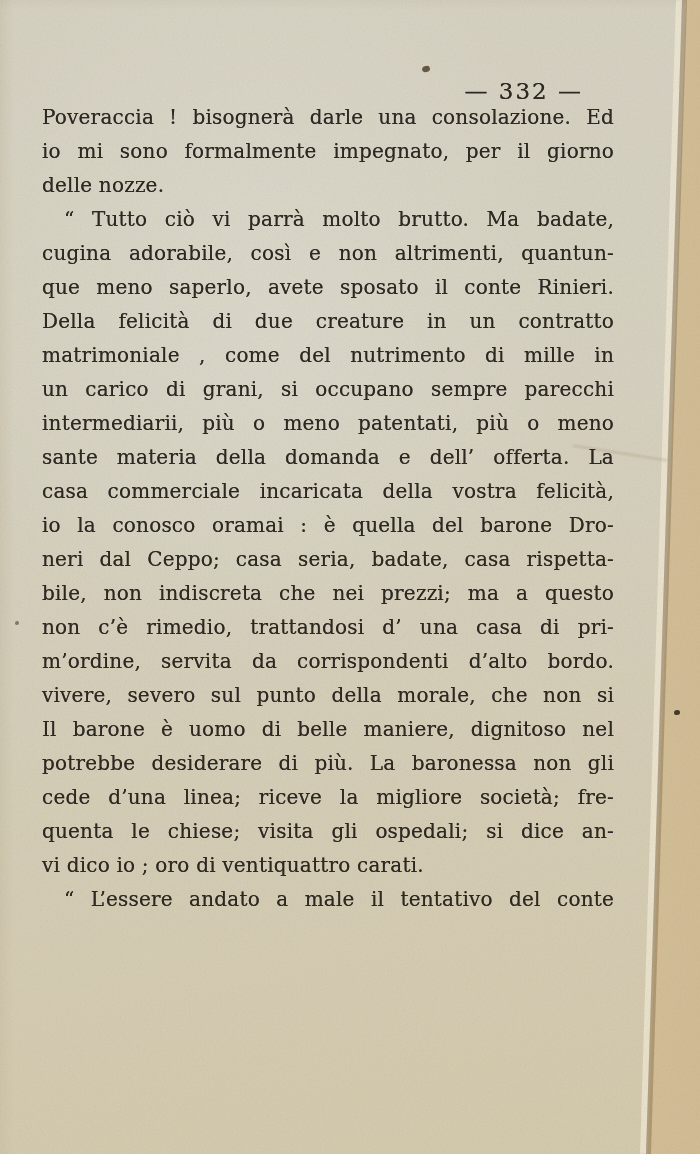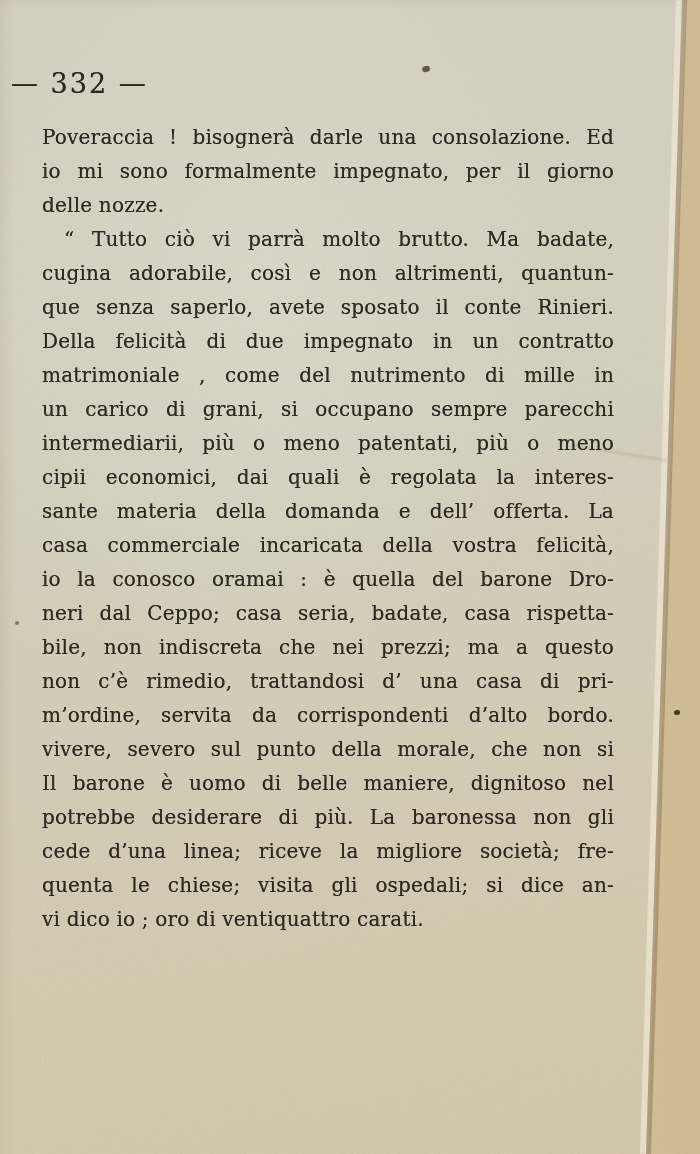--- a/index.html
+++ b/index.html
@@ -33,32 +33,31 @@
     position:absolute;inset:0;
     clip-path:polygon(676px 0px, 682px 0px, 646px 1154px, 640px 1154px);
     background:rgba(242,234,212,0.75);
     filter:blur(0.8px);
   }
   .fold-mark{
     position:absolute;left:572px;top:452px;width:96px;height:2px;
     background:rgba(150,128,92,0.30);transform:rotate(9deg);filter:blur(1px);
   }
   .page-header{
-    position:absolute;top:68px;left:42px;width:572px;height:30px;
-    text-align:left;font-size:27px;letter-spacing:2px;
+    position:absolute;top:78px;left:42px;width:572px;height:30px;
+    text-align:right;font-size:23px;letter-spacing:2px;
     color:var(--ink);transform:translateX(-31px);
     text-shadow:0 0 0.6px rgba(45,40,34,0.75);
   }
   .text-block{
     position:absolute;top:100px;left:42px;width:572px;
     color:var(--ink);
     font-size:20px;
     text-shadow:0 0 0.6px rgba(45,40,34,0.7);
     letter-spacing:0.2px;
-    margin-top:20px;
   }
   .line{
     height:34px;line-height:34px;white-space:normal;
     text-align:justify;text-align-last:justify;
   }
   .line.end{text-align:right;text-align-last:left;}
   .line.indent{text-indent:22px;}
   .speck{position:absolute;background:#4a3a26;border-radius:60% 45% 55% 50%;}
   .speck.s1{left:422px;top:66px;width:8px;height:6px;opacity:0.8;transform:rotate(-12deg);}
   .speck.s2{left:15px;top:621px;width:4px;height:4px;opacity:0.55;background:#3c362c;}
@@ -75,39 +74,39 @@
 <div class="fold-mark"></div>
 
 <div class="page-header">— 332 —</div>
 
 <div class="text-block">
     <div class="line">Poveraccia ! bisognerà darle una consolazione. Ed</div>
     <div class="line">io mi sono formalmente impegnato, per il giorno</div>
     <div class="line end">delle nozze.</div>
     <div class="line indent">“ Tutto ciò vi parrà molto brutto. Ma badate,</div>
     <div class="line">cugina adorabile, così e non altrimenti, quantun-</div>
-    <div class="line">que senza saperlo, avete sposato il conte Rinieri.</div>
-    <div class="line">Della felicità di due impegnato in un contratto</div>
+    <div class="line">que meno saperlo, avete sposato il conte Rinieri.</div>
+    <div class="line">Della felicità di due creature in un contratto</div>
     <div class="line">matrimoniale , come del nutrimento di mille in</div>
     <div class="line">un carico di grani, si occupano sempre parecchi</div>
     <div class="line">intermediarii, più o meno patentati, più o meno</div>
-    <div class="line">cipii economici, dai quali è regolata la interes-</div>
     <div class="line">sante materia della domanda e dell’ offerta. La</div>
     <div class="line">casa commerciale incaricata della vostra felicità,</div>
     <div class="line">io la conosco oramai : è quella del barone Dro-</div>
     <div class="line">neri dal Ceppo; casa seria, badate, casa rispetta-</div>
     <div class="line">bile, non indiscreta che nei prezzi; ma a questo</div>
     <div class="line">non c’è rimedio, trattandosi d’ una casa di pri-</div>
     <div class="line">m’ordine, servita da corrispondenti d’alto bordo.</div>
     <div class="line">vivere, severo sul punto della morale, che non si</div>
     <div class="line">Il barone è uomo di belle maniere, dignitoso nel</div>
     <div class="line">potrebbe desiderare di più. La baronessa non gli</div>
     <div class="line">cede d’una linea; riceve la migliore società; fre-</div>
     <div class="line">quenta le chiese; visita gli ospedali; si dice an-</div>
     <div class="line end">vi dico io ; oro di ventiquattro carati.</div>
+    <div class="line indent">“ L’essere andato a male il tentativo del conte</div>
   </div>
 
 <div class="speck s1"></div>
 <div class="speck s2"></div>
 <div class="speck s3"></div>
 
 <svg class="grain" width="700" height="1154">
   <filter id="grain">
     <feTurbulence type="fractalNoise" baseFrequency="0.55" numOctaves="2" stitchTiles="stitch"></feTurbulence>
     <feColorMatrix type="saturate" values="0"></feColorMatrix>

